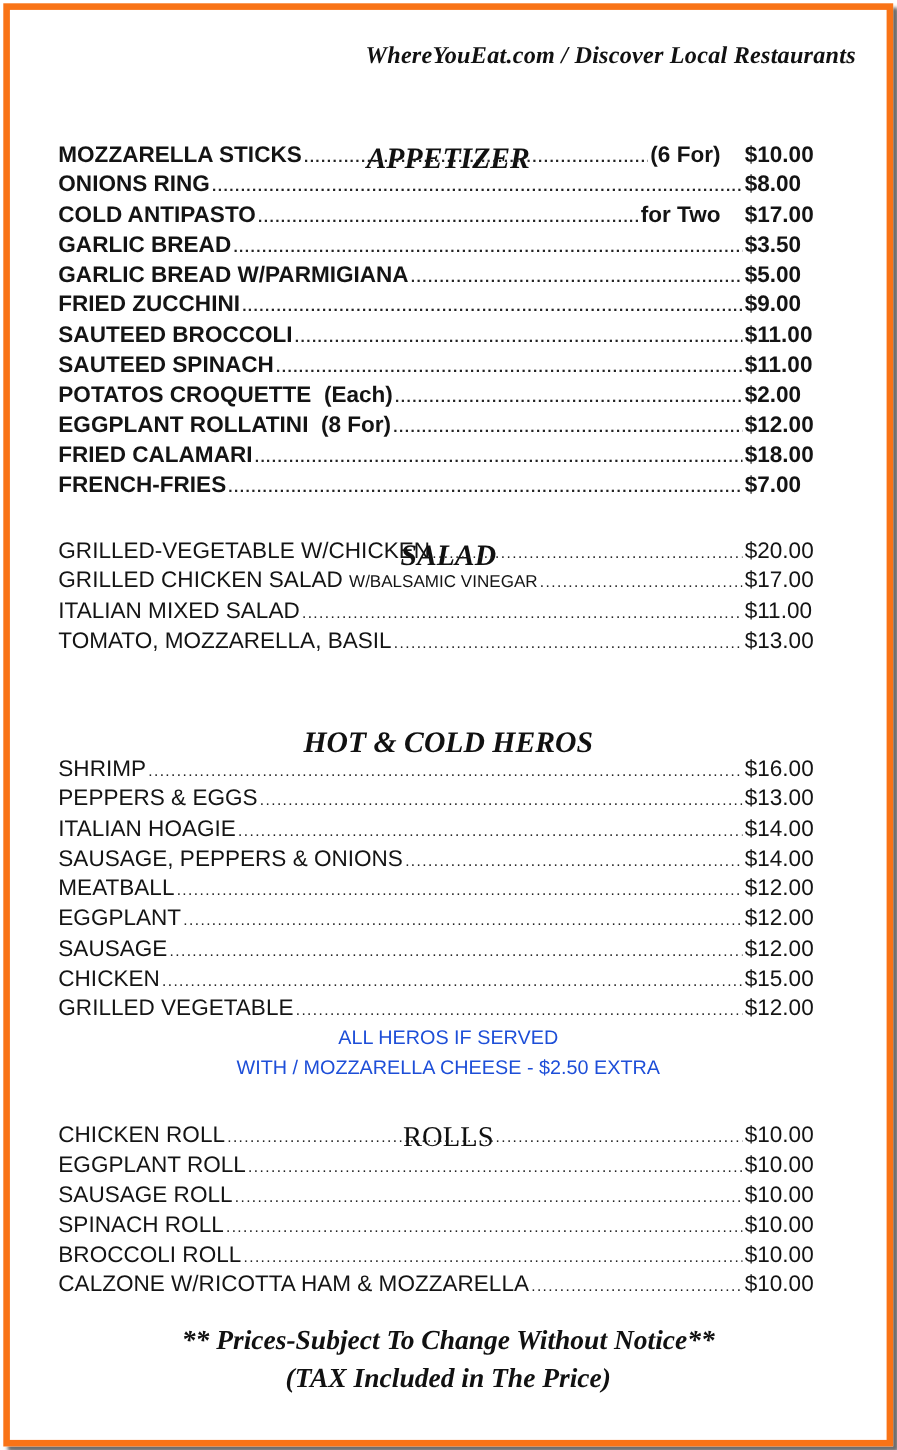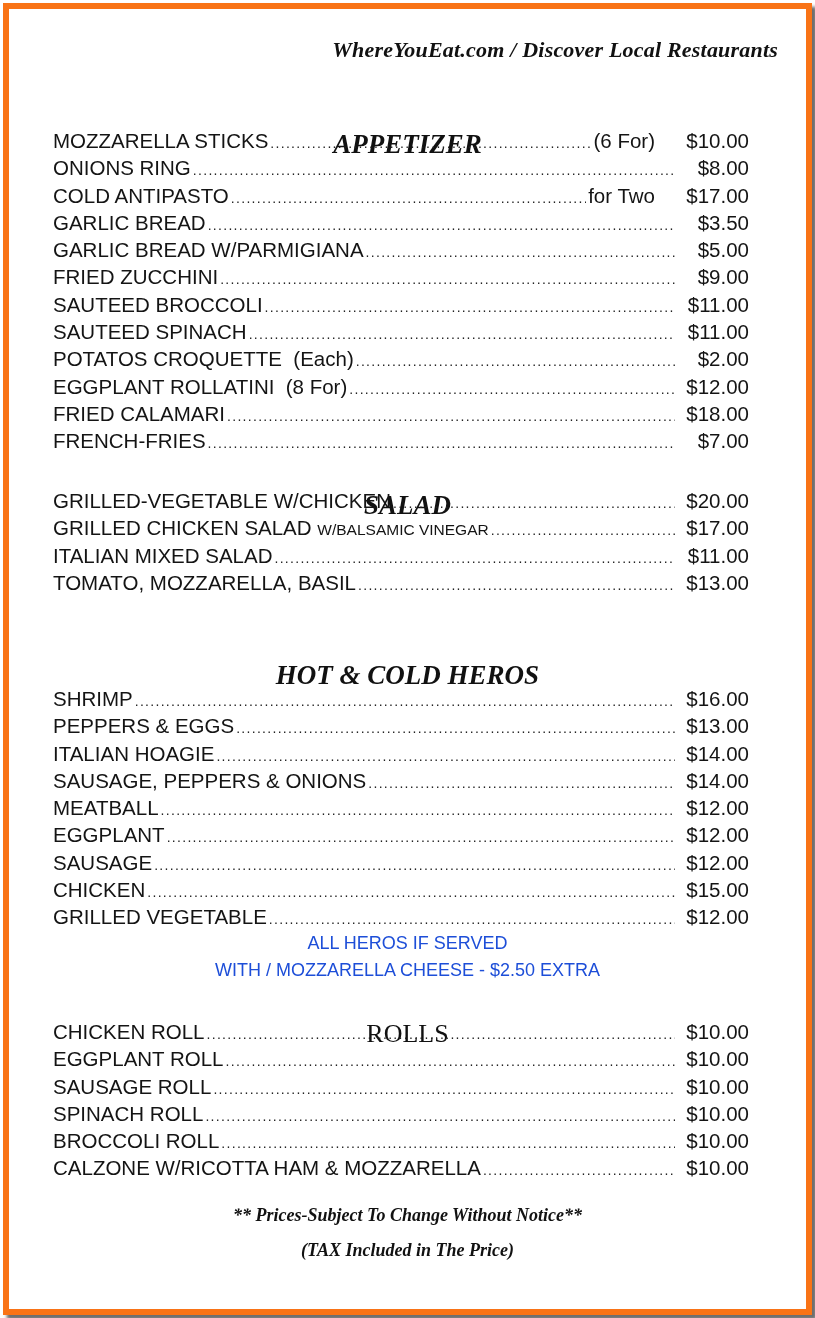--- a/index.html
+++ b/index.html
@@ -30,40 +30,40 @@
   .row .name { flex: 0 0 auto; }
   .row .name small { font-size: 15.5px; }
   .row .dots {
     flex: 1 1 auto; overflow: hidden; color: #222; font-size: 14px;
     letter-spacing: 1.3px; margin: 0 2px;
   }
   .row .dots::before {
     content: "..............................................................................................................................................................................";
   }
   .row .note { flex: 0 0 auto; margin-right: 22px; text-align: center; }
-  .row .price { flex: 0 0 auto; width: 72px; text-align: right; }
+  .row .price { flex: 0 0 auto; width: 72px; text-align: left; }
   .footnote {
     position: absolute; left: 0; right: 0; text-align: center;
     font-family: "Liberation Sans", sans-serif; font-size: 18px; color: #1d4ed8;
   }
   .closing {
     position: absolute; left: 0; right: 0; text-align: center;
     font-family: "Liberation Serif", serif; font-style: italic; font-weight: bold;
-    font-size: 18px; color: #111;
+    font-size: 25px; color: #111;
   }
 </style>
 </head>
 <body>
 
 <div class="page">
 
   <div class="site-header">WhereYouEat.com / Discover Local Restaurants</div>
 
   <div class="section-title" style="top:88px;">APPETIZER</div>
-  <div class="items" style="top:120px;">
+  <div class="items" style="top:120px;font-weight:bold;">
     <div class="row">
         <span class="name">MOZZARELLA STICKS</span>
         <span class="dots"></span>
         <span class="note">(6 For)</span>
         <span class="price">$10.00</span>
       </div>
     <div class="row">
         <span class="name">ONIONS RING</span>
         <span class="dots"></span>
         <span class="price">$8.00</span>

